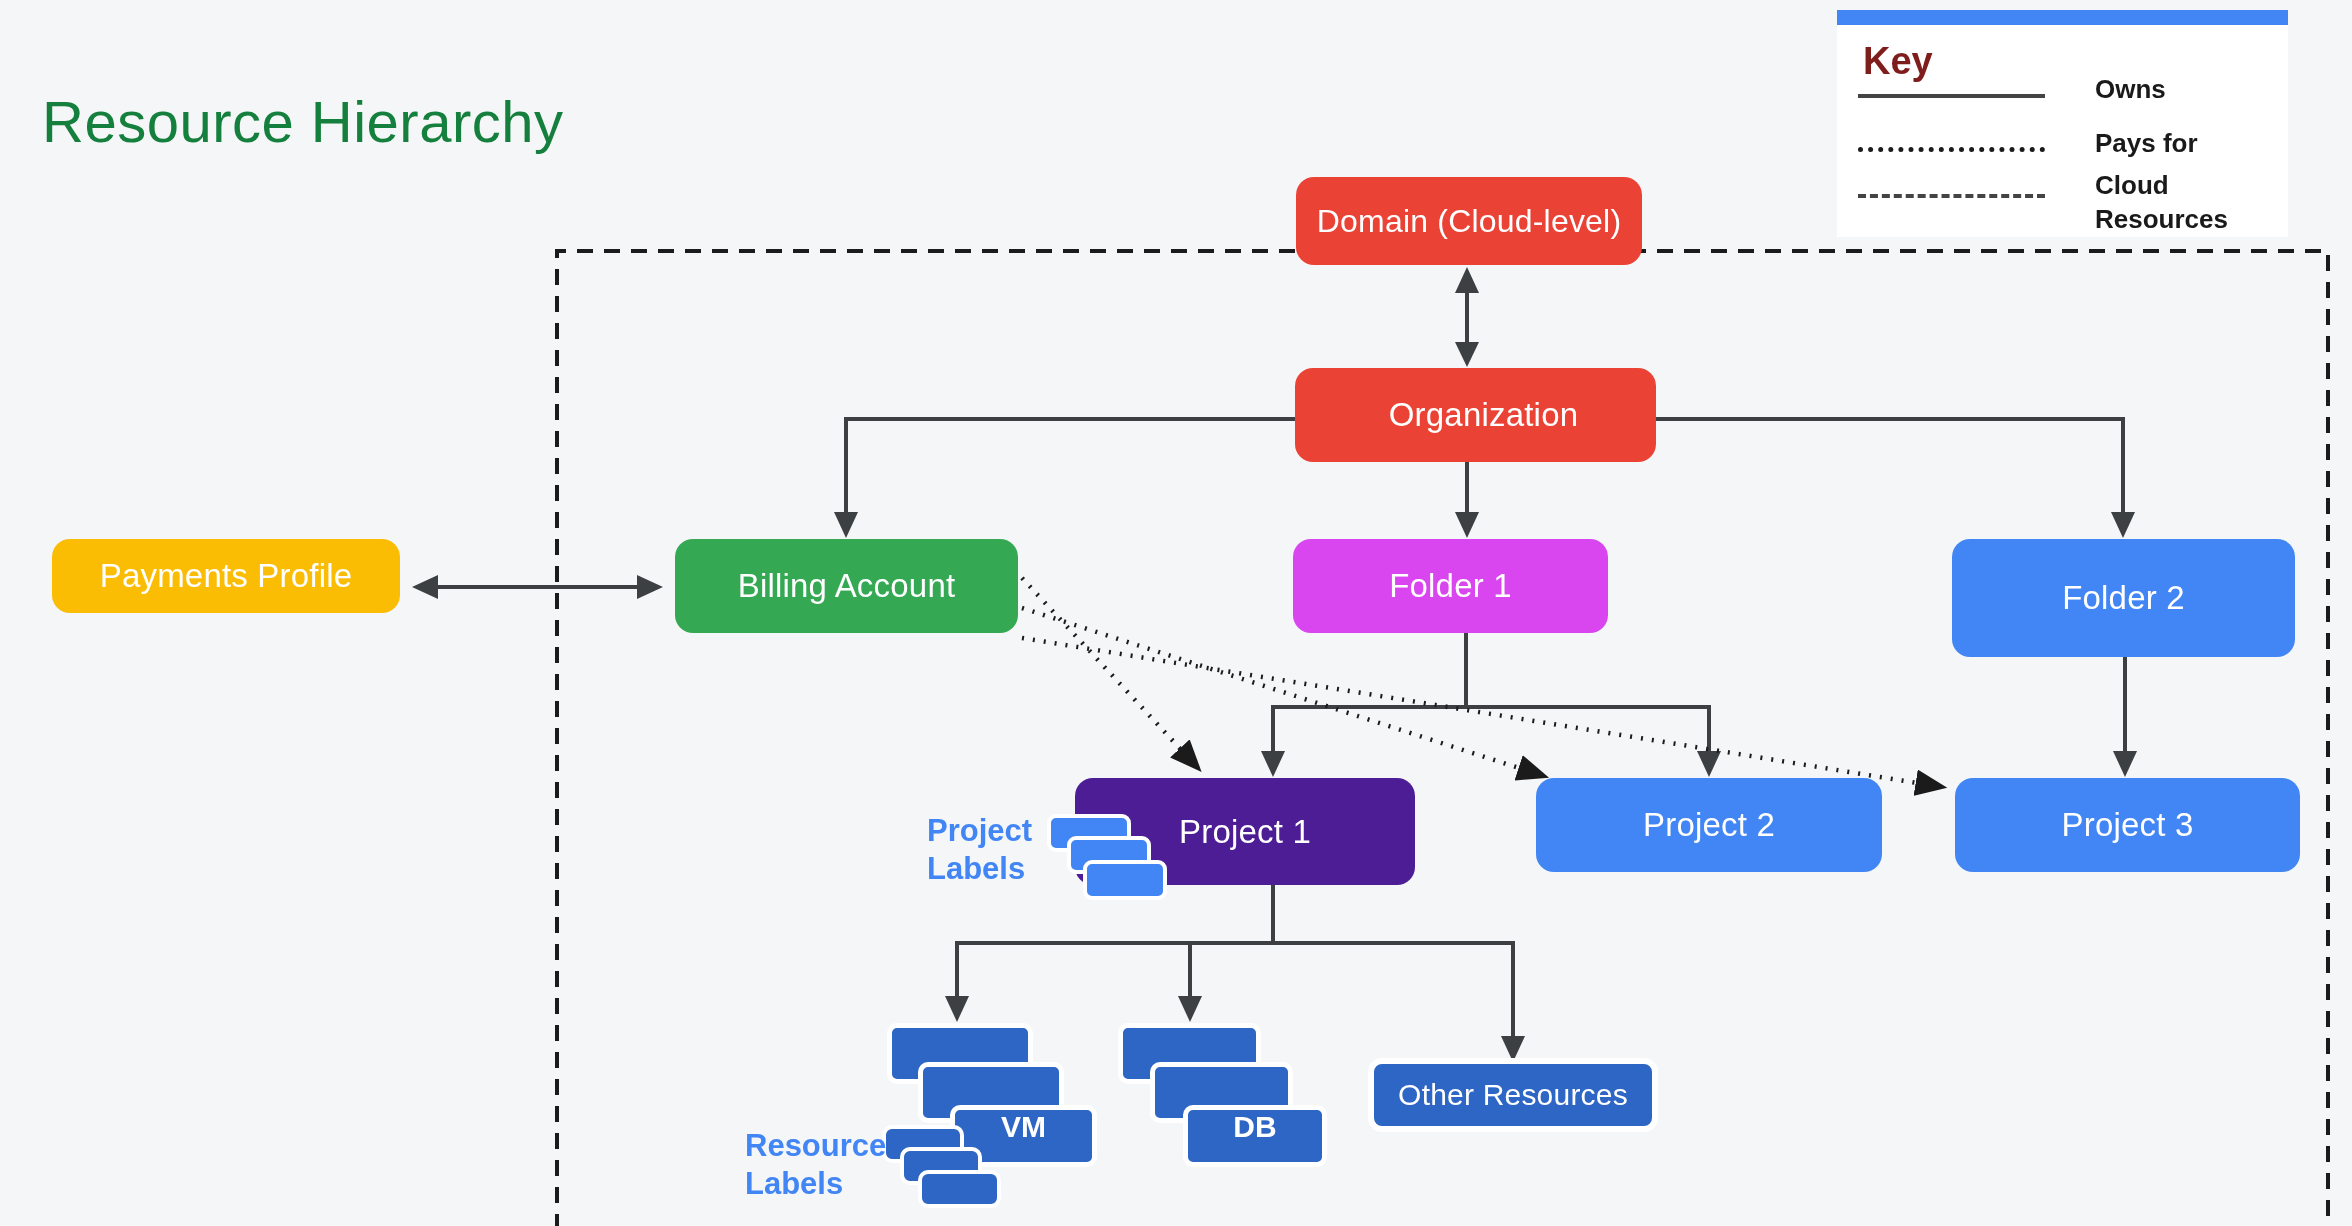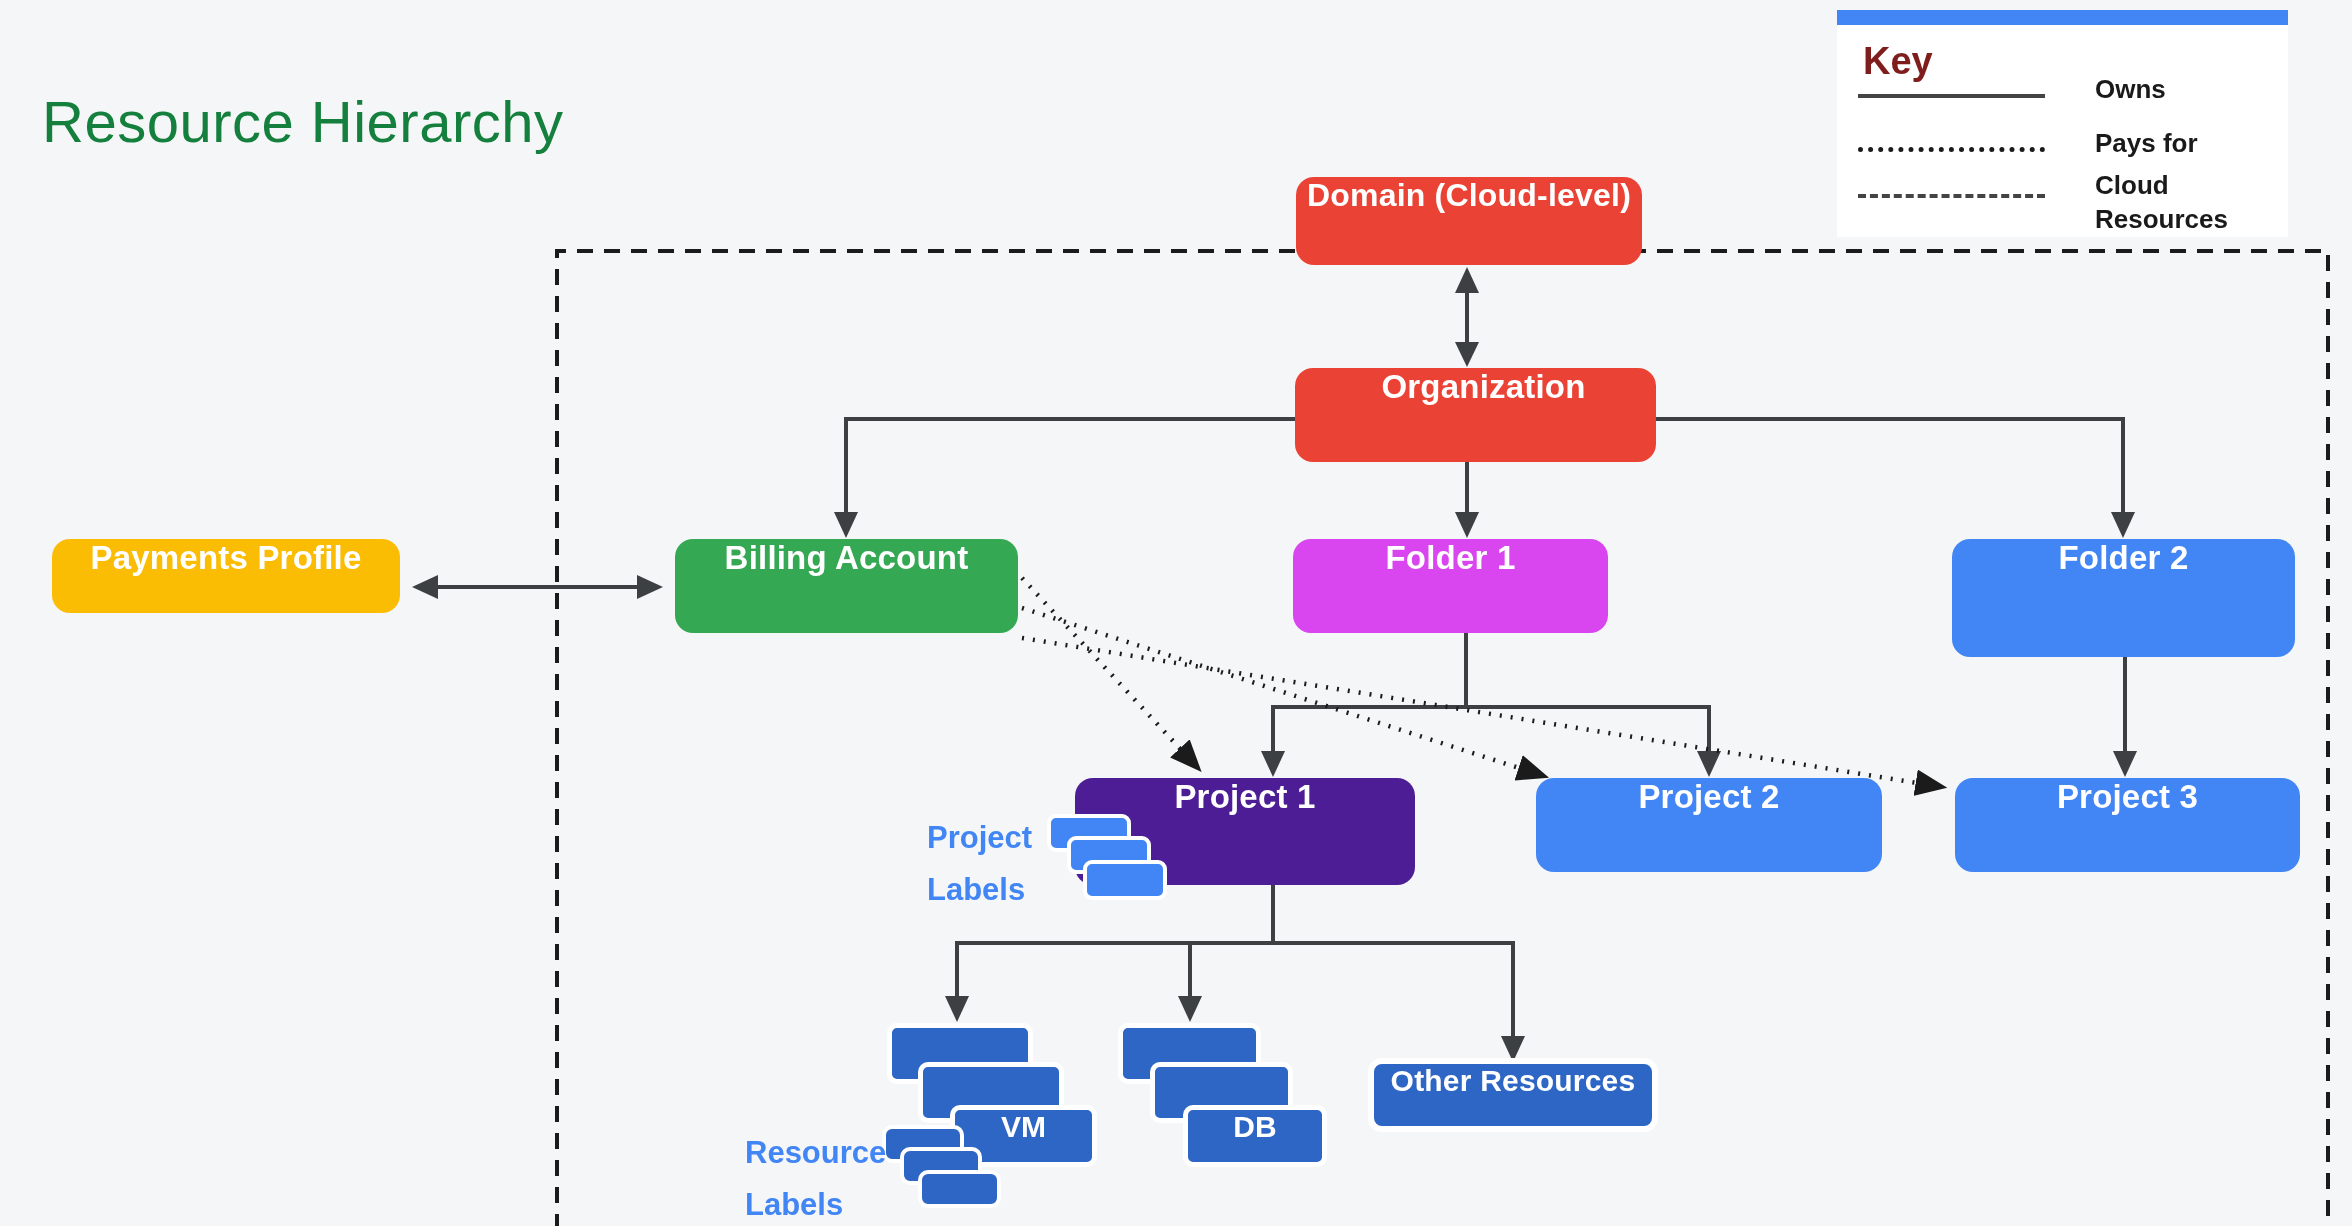--- a/index.html
+++ b/index.html
@@ -8,22 +8,22 @@
     background:#F4F6F8;
     font-family:"Liberation Sans",sans-serif;
     position:relative;overflow:hidden;
   }
   #stage{position:absolute;inset:0;}
   #connectors{position:absolute;left:0;top:0;z-index:1;}
 
   .node{
     position:absolute;z-index:2;
     border-radius:18px;
-    display:flex;justify-content:center;
-    color:#fff;font-weight:bold;font-size:33px;
+    display:flex;align-items:center;justify-content:center;
+    color:#fff;font-weight:normal;font-size:33px;
     letter-spacing:0.2px;
   }
   .node.small-node{
     border:6px solid #fff;border-radius:14px;
     font-size:30px;z-index:3;box-sizing:border-box;
   }
 
   .card{
     position:absolute;z-index:3;box-sizing:border-box;
     background:#2D66C4;border:5px solid #fff;border-radius:10px;
@@ -32,21 +32,21 @@
   }
   .card.bright{background:#4285F4;border-width:4px;border-radius:9px;}
 
   .page-title{
     position:absolute;left:42px;top:88px;z-index:4;
     font-size:58px;color:#15803d;font-weight:400;letter-spacing:0.5px;
   }
 
   .annot{
     position:absolute;z-index:4;
-    color:#4285F4;font-weight:bold;font-size:31px;line-height:52px;
+    color:#4285F4;font-weight:bold;font-size:31px;line-height:38px;
     white-space:pre-line;
   }
 
   
   .key-panel{
     position:absolute;left:1837px;top:10px;width:451px;height:227px;
     background:#fff;z-index:5;
   }
   .key-bar{position:absolute;left:0;top:0;width:100%;height:15px;background:#4285F4;}
   .key-heading{

